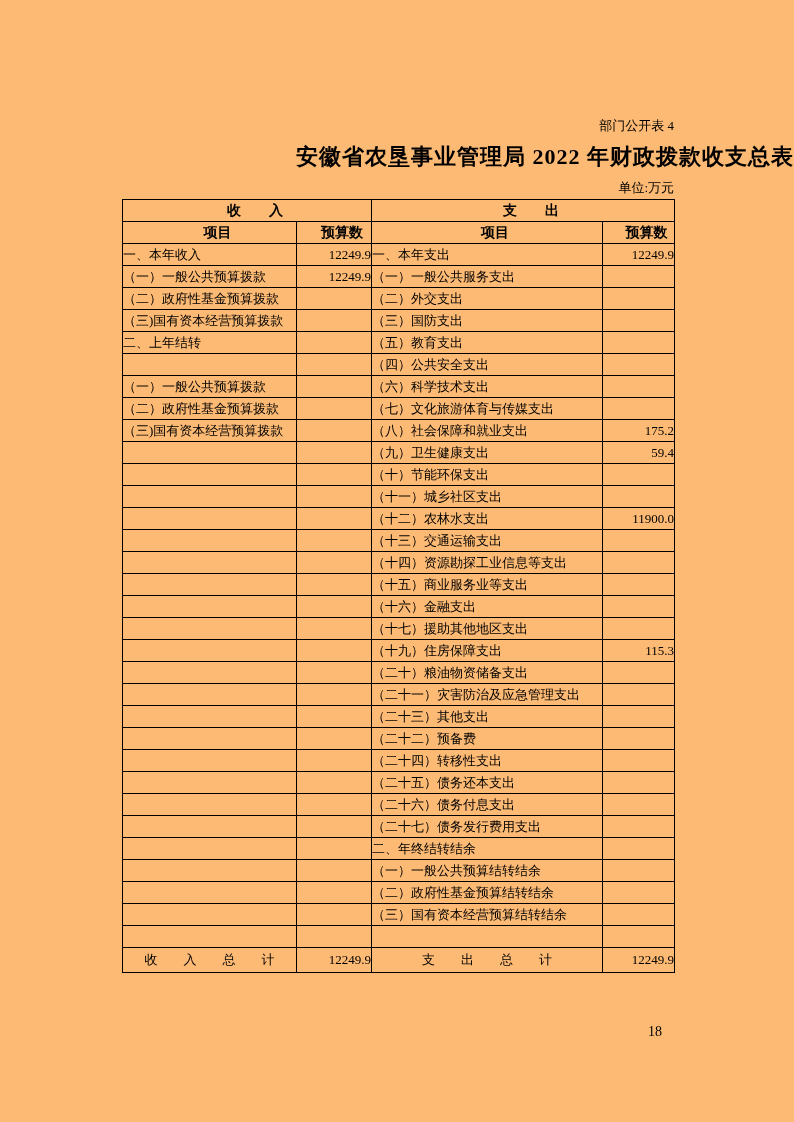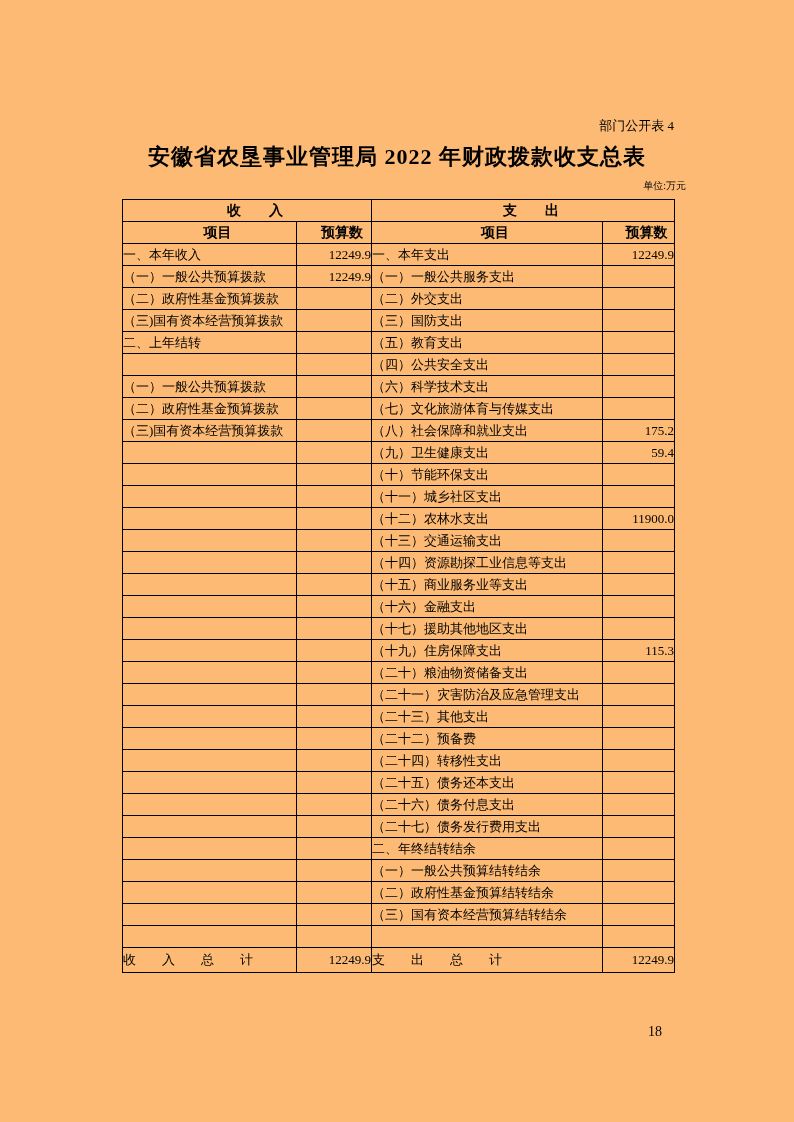--- a/index.html
+++ b/index.html
@@ -21,31 +21,31 @@
     top: 117px;
     right: 120px;
     font-size: 13px;
     white-space: nowrap;
   }
   .doc-title {
     position: absolute;
     top: 142px;
     left: 0;
     width: 100%;
-    text-align: center;
+    text-align: right;
     font-size: 22px;
     font-weight: bold;
     letter-spacing: 1px;
     white-space: nowrap;
   }
   .unit-label {
     position: absolute;
     top: 179px;
-    right: 108px;
-    font-size: 10px;
+    right: 120px;
+    font-size: 13px;
     white-space: nowrap;
   }
   table.budget {
     position: absolute;
     top: 199px;
     left: 122px;
     width: 552px;
     border-collapse: collapse;
     table-layout: fixed;
     font-size: 13px;
@@ -69,21 +69,21 @@
   td.item {
     text-align: left;
     padding-left: 5px;
   }
   td.val {
     text-align: right;
     padding-right: 5px;
   }
   tr.total-row { height: 25px; }
   tr.total-row td.titem {
-    text-align: left;
+    text-align: center;
     margin-top: 48px;
   }
   .page-number {
     position: absolute;
     top: 1024px;
     left: 648px;
     font-size: 14px;
   }
 </style>
 </head>

